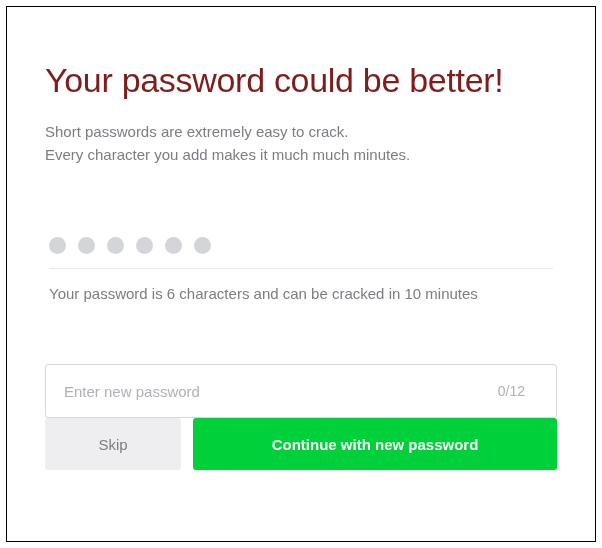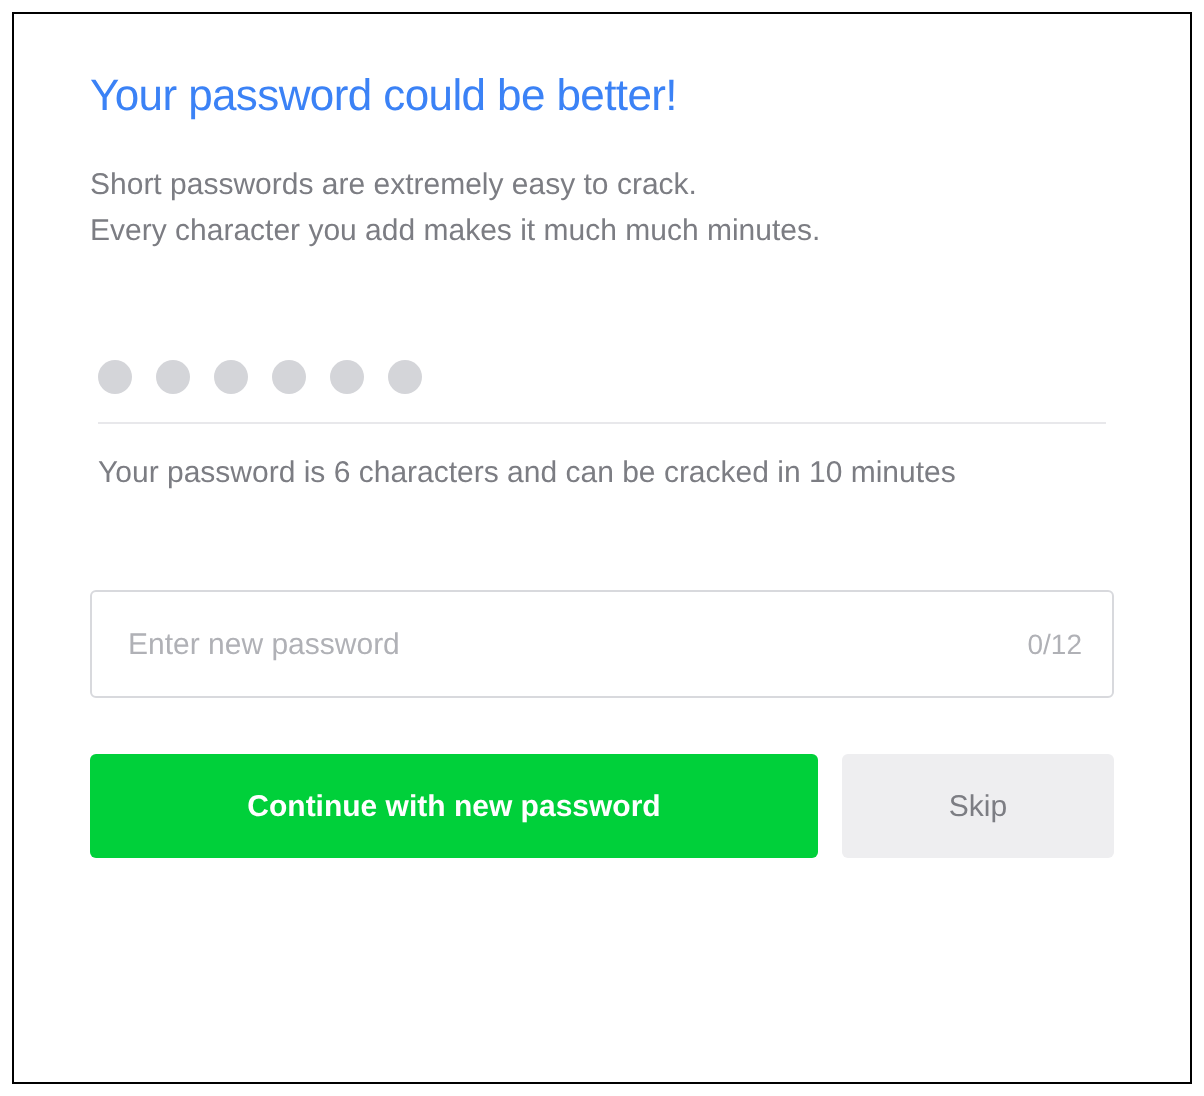--- a/index.html
+++ b/index.html
@@ -14,37 +14,38 @@
       height: 548px;
       padding: 6px;
     }
     .outer-border {
       border: 1px solid #000;
       width: 100%;
       height: 100%;
       padding: 28px 38px 28px 38px;
     }
     h1 {
-      font-size: 22px;
+      font-size: 34px;
       font-weight: 300;
-      color: #3b82f6;
+      color: #7f1d1d;
       letter-spacing: -0.3px;
       margin-bottom: 20px;
+      margin-top: 26px;
     }
     .description {
       font-size: 15px;
       color: #7c7d83;
       line-height: 1.55;
-      margin-bottom: 45px;
+      margin-bottom: 63px;
       font-weight: 400;
     }
     .strength-row {
       display: flex;
       gap: 18px;
-      margin-bottom: 48px;
+      margin-bottom: 60px;
       justify-content: space-between;
     }
     .strength-col {
       flex: 1;
     }
     .dots-container {
       display: flex;
       gap: 12px;
       align-items: center;
       height: 32px;
@@ -79,39 +80,39 @@
     .strength-text.weak {
       color: #7c7d83;
       font-weight: 400;
     }
     .strength-text.strong {
       color: #00c234;
       font-weight: 600;
     }
     .input-wrapper {
       position: relative;
-      margin-bottom: 28px;
+      margin-bottom: 0;
     }
     input[type="text"] {
       width: 100%;
       height: 54px;
       border: 1px solid #d8d9dd;
       border-radius: 3px;
       padding: 0 60px 0 18px;
       font-size: 15px;
       color: #555;
       outline: none;
       font-family: inherit;
     }
     input[type="text"]::placeholder {
       color: #b0b1b6;
     }
     .char-counter {
       position: absolute;
-      right: 16px;
+      right: 32px;
       top: 50%;
       transform: translateY(-50%);
       font-size: 14px;
       color: #b0b1b6;
     }
     .button-row {
       display: flex;
       gap: 12px;
     }
     .btn {
@@ -164,16 +165,16 @@
     </div>
 
   </div>
 
   <div class="input-wrapper">
     <input type="text" placeholder="Enter new password" style="">
     <span class="char-counter">0/12</span>
   </div>
 
   <div class="button-row">
+    <button class="btn btn-skip">Skip</button>
     <button class="btn btn-continue">Continue with new password</button>
-    <button class="btn btn-skip">Skip</button>
   </div>
 </div>
 
 </body></html>

